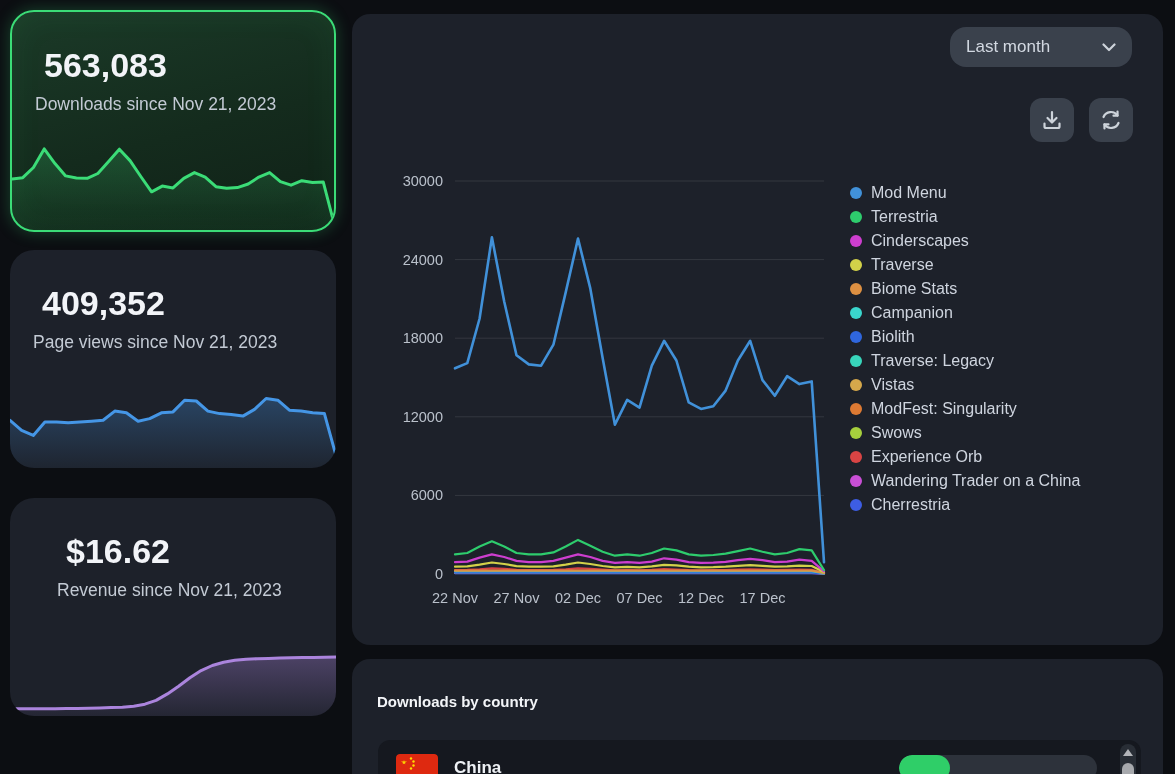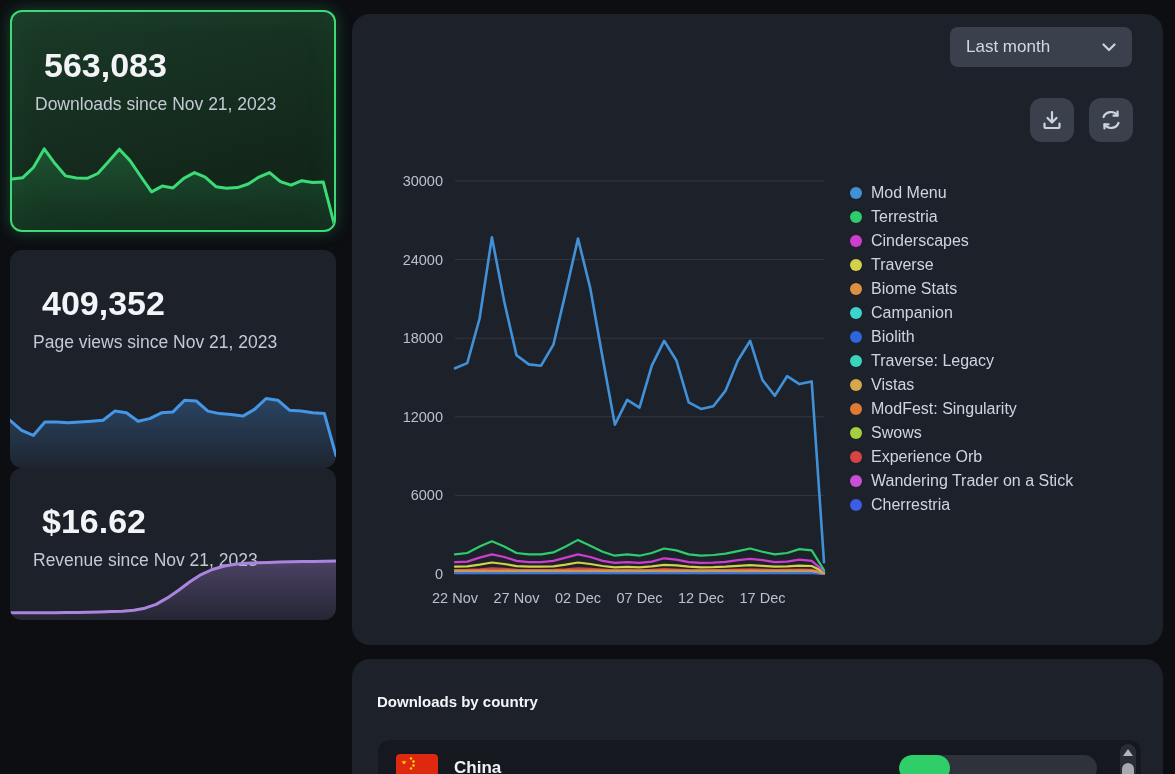--- a/index.html
+++ b/index.html
@@ -1,36 +1,36 @@
 <!DOCTYPE html>
 <html><head>
 <meta charset="utf-8">
 <style>
   * { margin:0; padding:0; box-sizing:border-box; }
   html,body { width:1175px; height:774px; overflow:hidden; background:#0c0e12;
     font-family:"Liberation Sans","DejaVu Sans",sans-serif; }
 
-  .card { position:absolute; left:10px; width:326px; border-radius:12px;
+  .card { position:absolute; left:10px; width:326px; border-radius:24px;
     background:#1d212a; overflow:hidden; }
   .card .value { margin:34px 32px 8px; font-size:34px; font-weight:700; color:#f2f4f8; }
   .card .label { margin:0 23px; font-size:17.5px; line-height:1.32; color:#c3cad4; max-width:250px; }
   #card-0 { top:10px; height:222px;
     background:linear-gradient(165deg,#1b3a28 0%,#142b1d 55%,#102117 100%);
     border:2px solid #3bdc77;
     box-shadow:0 0 16px rgba(59,220,119,.28), inset 0 0 34px rgba(59,220,119,.07); }
   #card-1 { top:250px; height:218px; }
-  #card-2 { top:468px; height:152px; }
+  #card-2 { top:498px; height:218px;padding-left:24px; }
   .spark { position:absolute; left:0; bottom:0; width:100%; height:92px; display:block; }
 
   .panel { position:absolute; left:352px; width:811px; background:#1d212a; border-radius:18px; }
   #downloads-panel { top:14px; height:631px; }
   #country-panel { top:659px; height:180px; }
 
   .range-pill { position:absolute; top:13px; right:31px; height:40px; width:182px;
-    background:#3a414c; border-radius:8px; display:flex; align-items:center;
+    background:#3a414c; border-radius:16px; display:flex; align-items:center;
     justify-content:space-between; padding:0 16px; color:#d2d8e1; font-size:17px; cursor:pointer; }
   .panel-title { position:absolute; left:25px; top:80px; font-size:27px; font-weight:700; color:#f3f5f8; }
   .icon-btn { position:absolute; top:84px; width:44px; height:44px; border-radius:12px;
     background:#3a414c; border:none; display:flex; align-items:center; justify-content:center; cursor:pointer; }
   #export-btn { right:89px; }
   #refresh-btn { right:30px; }
 
   #downloads-chart { position:absolute; left:40px; top:150px; }
   .legend { position:absolute; left:498px; top:168px; display:flex; flex-direction:column; gap:2px; }
   .legend-item { display:flex; align-items:center; gap:9px; height:22px; font-size:16px;
@@ -201,21 +201,21 @@
       <div class="legend-item">
         <span class="legend-dot" style="background: rgb(166, 207, 61);"></span>
         <span>Swows</span>
       </div>
       <div class="legend-item">
         <span class="legend-dot" style="background: rgb(216, 68, 68);"></span>
         <span>Experience Orb</span>
       </div>
       <div class="legend-item">
         <span class="legend-dot" style="background: rgb(201, 79, 214);"></span>
-        <span>Wandering Trader on a Stick</span>
+        <span>Wandering Trader on a China</span>
       </div>
       <div class="legend-item">
         <span class="legend-dot" style="background: rgb(61, 93, 228);"></span>
         <span>Cherrestria</span>
       </div>
     </div>
 </div>
 
 <div class="panel" id="country-panel">
   <div class="panel-title" id="country-title">Downloads by country</div>

